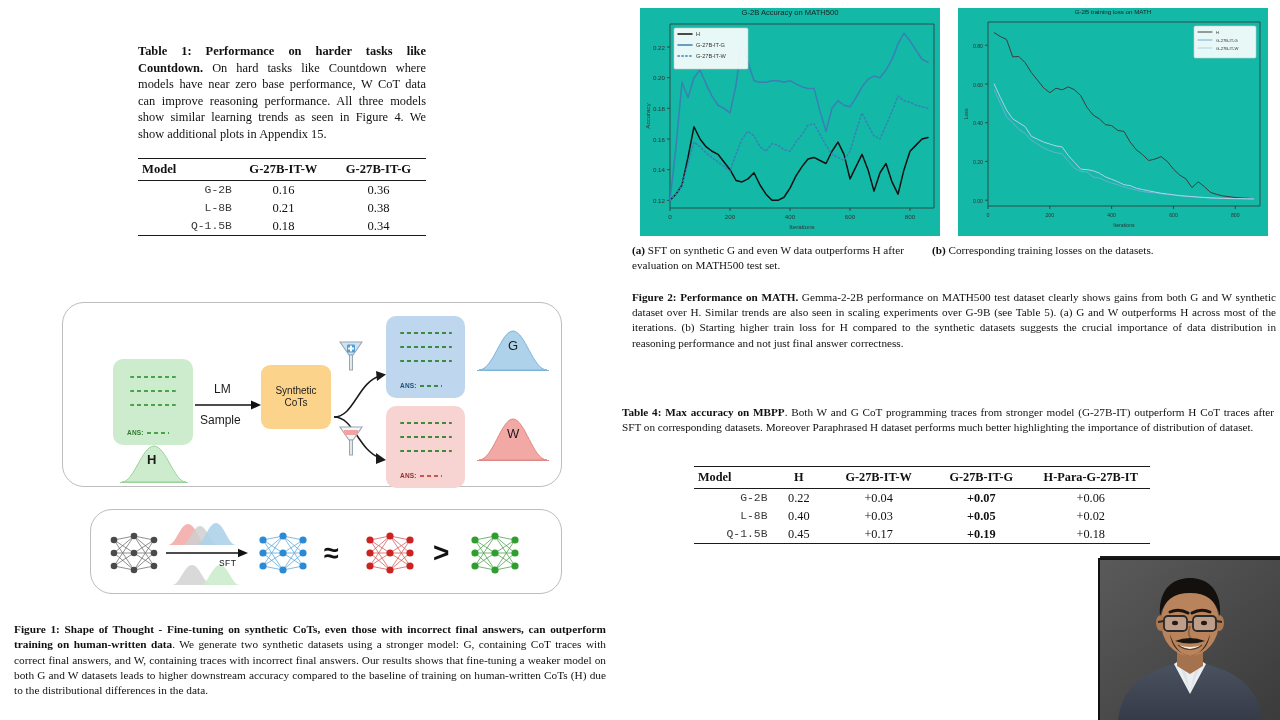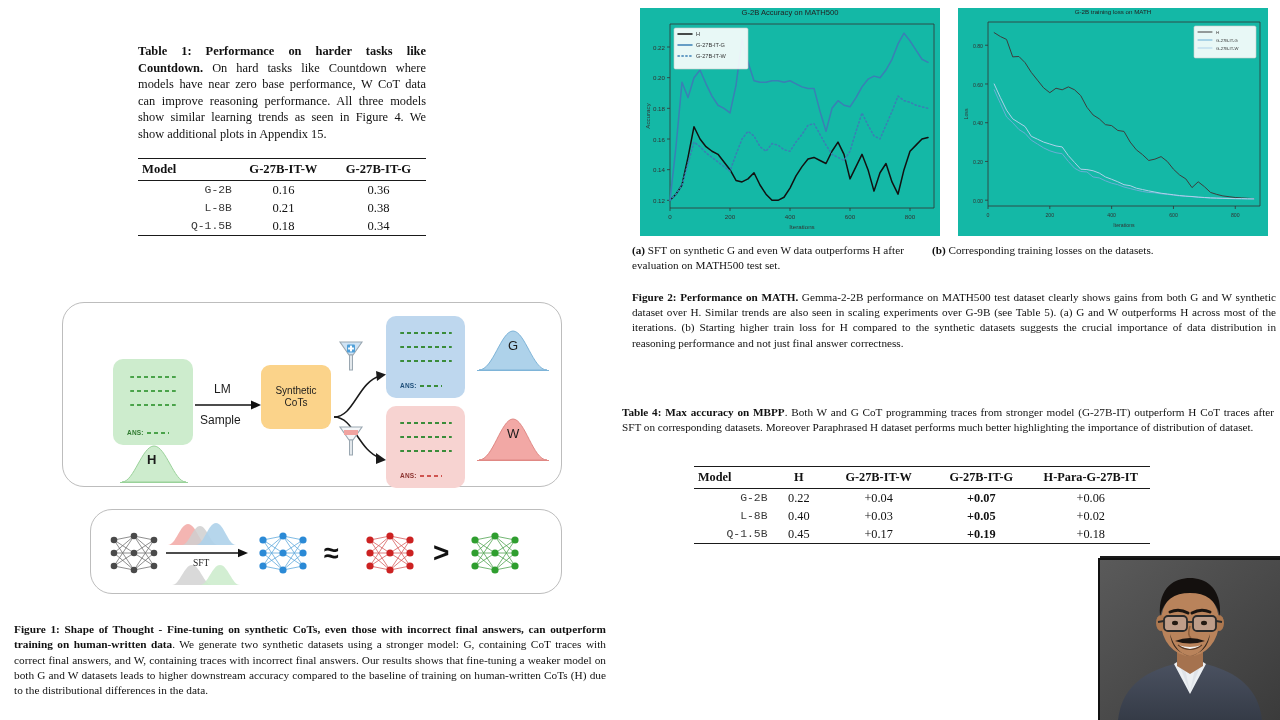--- a/index.html
+++ b/index.html
@@ -51,21 +51,21 @@
   .syn-box {
     position:absolute; background:#fbd38a; border-radius:9px;
     font-family:"Liberation Sans", sans-serif; font-size:10px; color:#1c1c1c;
     display:flex; align-items:center; justify-content:center; text-align:center; line-height:1.25;
   }
 
   .bell-label { position:absolute; font-family:"Liberation Sans", sans-serif; font-size:13px; color:#1b1b1b; }
 
   .nn-wrap { position:absolute; }
   .approx, .gt { position:absolute; font-family:"Liberation Sans", sans-serif; font-weight:bold; color:#111; }
-  .sft-label { position:absolute; font-family:Liberation Serif, serif; font-size:9.5px; color:#1c1c1c; }
+  .sft-label { position:absolute; font-family:Liberation Mono, monospace; font-size:9.5px; color:#1c1c1c;margin-left:26px; }
 
   #fig1-caption { position:absolute; left:14px; top:622px; width:592px; font-size:11.3px; line-height:1.36; text-align:justify; }
   #fig1-caption b { font-weight:bold; }
 
   
   #right-column { position:absolute; left:618px; top:0; width:662px; height:720px; }
 
   .chart-card { position:absolute; background:#14b8a6; }
   #chart-a { left:22px; top:8px; width:300px; height:228px; }
   #chart-b { left:340px; top:8px; width:310px; height:228px; }

